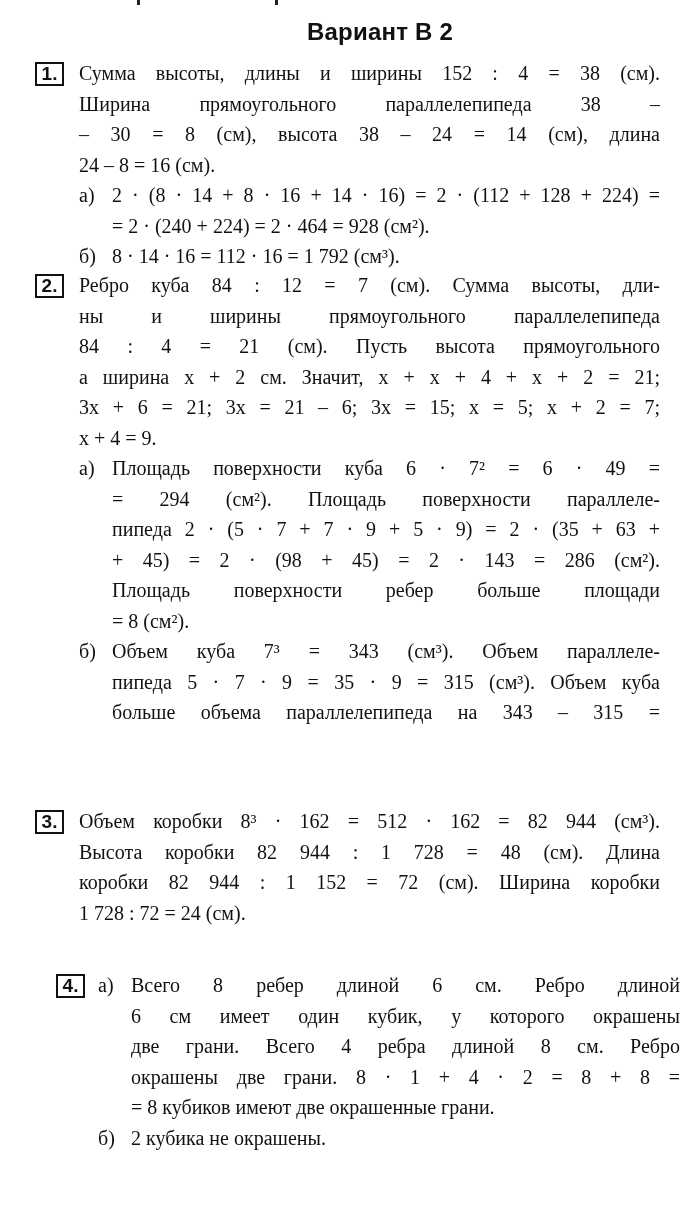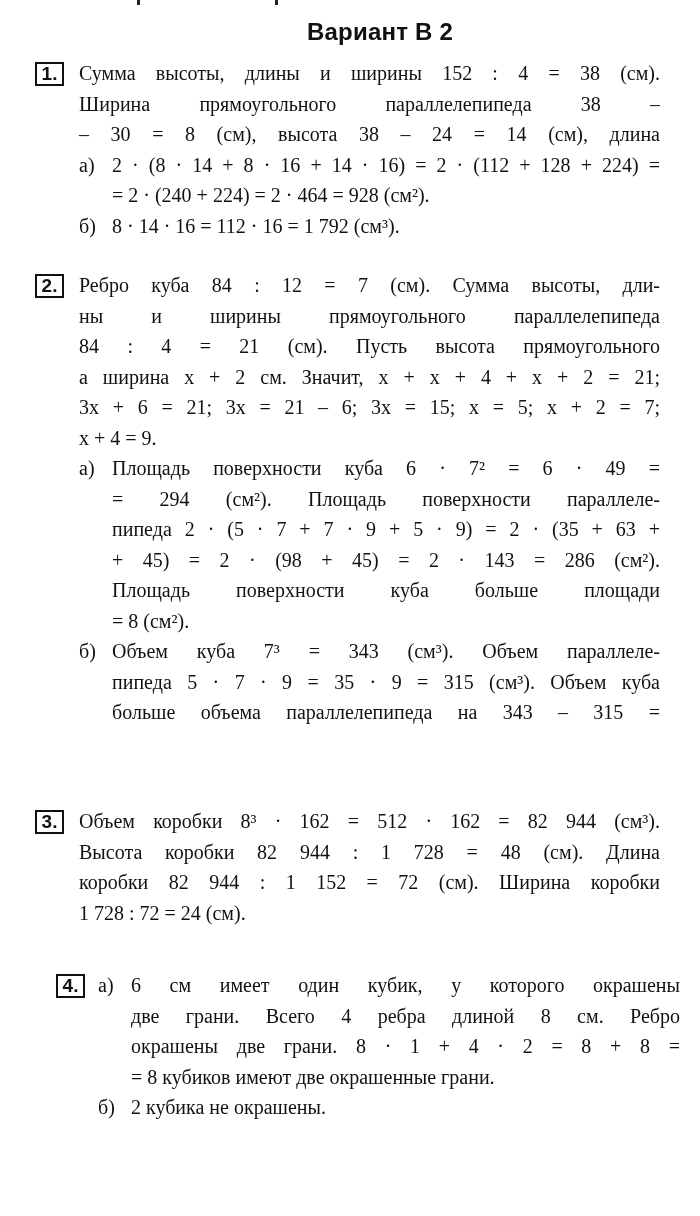--- a/index.html
+++ b/index.html
@@ -48,20 +48,21 @@
   </div>
 
   <div class="title">Вариант В 2</div>
 
   <div class="task" style="top:58px;">
     <div class="num-box">1.</div>
     <div class="body">
       <span class="line">Сумма высоты, длины и ширины 152 : 4 = 38 (см).</span>
       <span class="line">Ширина прямоугольного параллелепипеда 38 –</span>
       <span class="line">– 30 = 8 (см), высота 38 – 24 = 14 (см), длина</span>
+      <span class="line last">24 – 8 = 16 (см).</span>
       <div class="sub">
         <span class="sub-label">а)</span>
         <span class="sub-text">
           <span class="line">2 · (8 · 14 + 8 · 16 + 14 · 16) = 2 · (112 + 128 + 224) =</span>
           <span class="line last">= 2 · (240 + 224) = 2 · 464 = 928 (см²).</span>
         </span>
       </div>
       <div class="sub">
         <span class="sub-label">б)</span>
         <span class="sub-text">
@@ -80,21 +81,21 @@
       <span class="line">а ширина x + 2 см. Значит, x + x + 4 + x + 2 = 21;</span>
       <span class="line">3x + 6 = 21; 3x = 21 – 6; 3x = 15; x = 5; x + 2 = 7;</span>
       <span class="line last">x + 4 = 9.</span>
       <div class="sub">
         <span class="sub-label">а)</span>
         <span class="sub-text">
           <span class="line">Площадь поверхности куба 6 · 7² = 6 · 49 =</span>
           <span class="line">= 294 (см²). Площадь поверхности параллеле-</span>
           <span class="line">пипеда 2 · (5 · 7 + 7 · 9 + 5 · 9) = 2 · (35 + 63 +</span>
           <span class="line">+ 45) = 2 · (98 + 45) = 2 · 143 = 286 (см²).</span>
-          <span class="line">Площадь поверхности куба больше площади</span>
+          <span class="line">Площадь поверхности ребер больше площади</span>
           <span class="line last">= 8 (см²).</span>
         </span>
       </div>
       <div class="sub">
         <span class="sub-label">б)</span>
         <span class="sub-text">
           <span class="line">Объем куба 7³ = 343 (см³). Объем параллеле-</span>
           <span class="line">пипеда 5 · 7 · 9 = 35 · 9 = 315 (см³). Объем куба</span>
           <span class="line">больше объема параллелепипеда на 343 – 315 =</span>
         </span>
@@ -111,20 +112,21 @@
       <span class="line last">1 728 : 72 = 24 (см).</span>
     </div>
   </div>
 
   <div class="task" style="top:970px; left:56px; width:624px;">
     <div class="num-box">4.</div>
     <div class="body" style="margin-left:42px;">
       <div class="sub">
         <span class="sub-label">а)</span>
         <span class="sub-text">
+          <span class="line">Всего 8 ребер длиной 6 см. Ребро длиной</span>
           <span class="line">6 см имеет один кубик, у которого окрашены</span>
           <span class="line">две грани. Всего 4 ребра длиной 8 см. Ребро</span>
           <span class="line">окрашены две грани. 8 · 1 + 4 · 2 = 8 + 8 =</span>
           <span class="line last">= 8 кубиков имеют две окрашенные грани.</span>
         </span>
       </div>
       <div class="sub">
         <span class="sub-label">б)</span>
         <span class="sub-text">
           <span class="line last">2 кубика не окрашены.</span>

